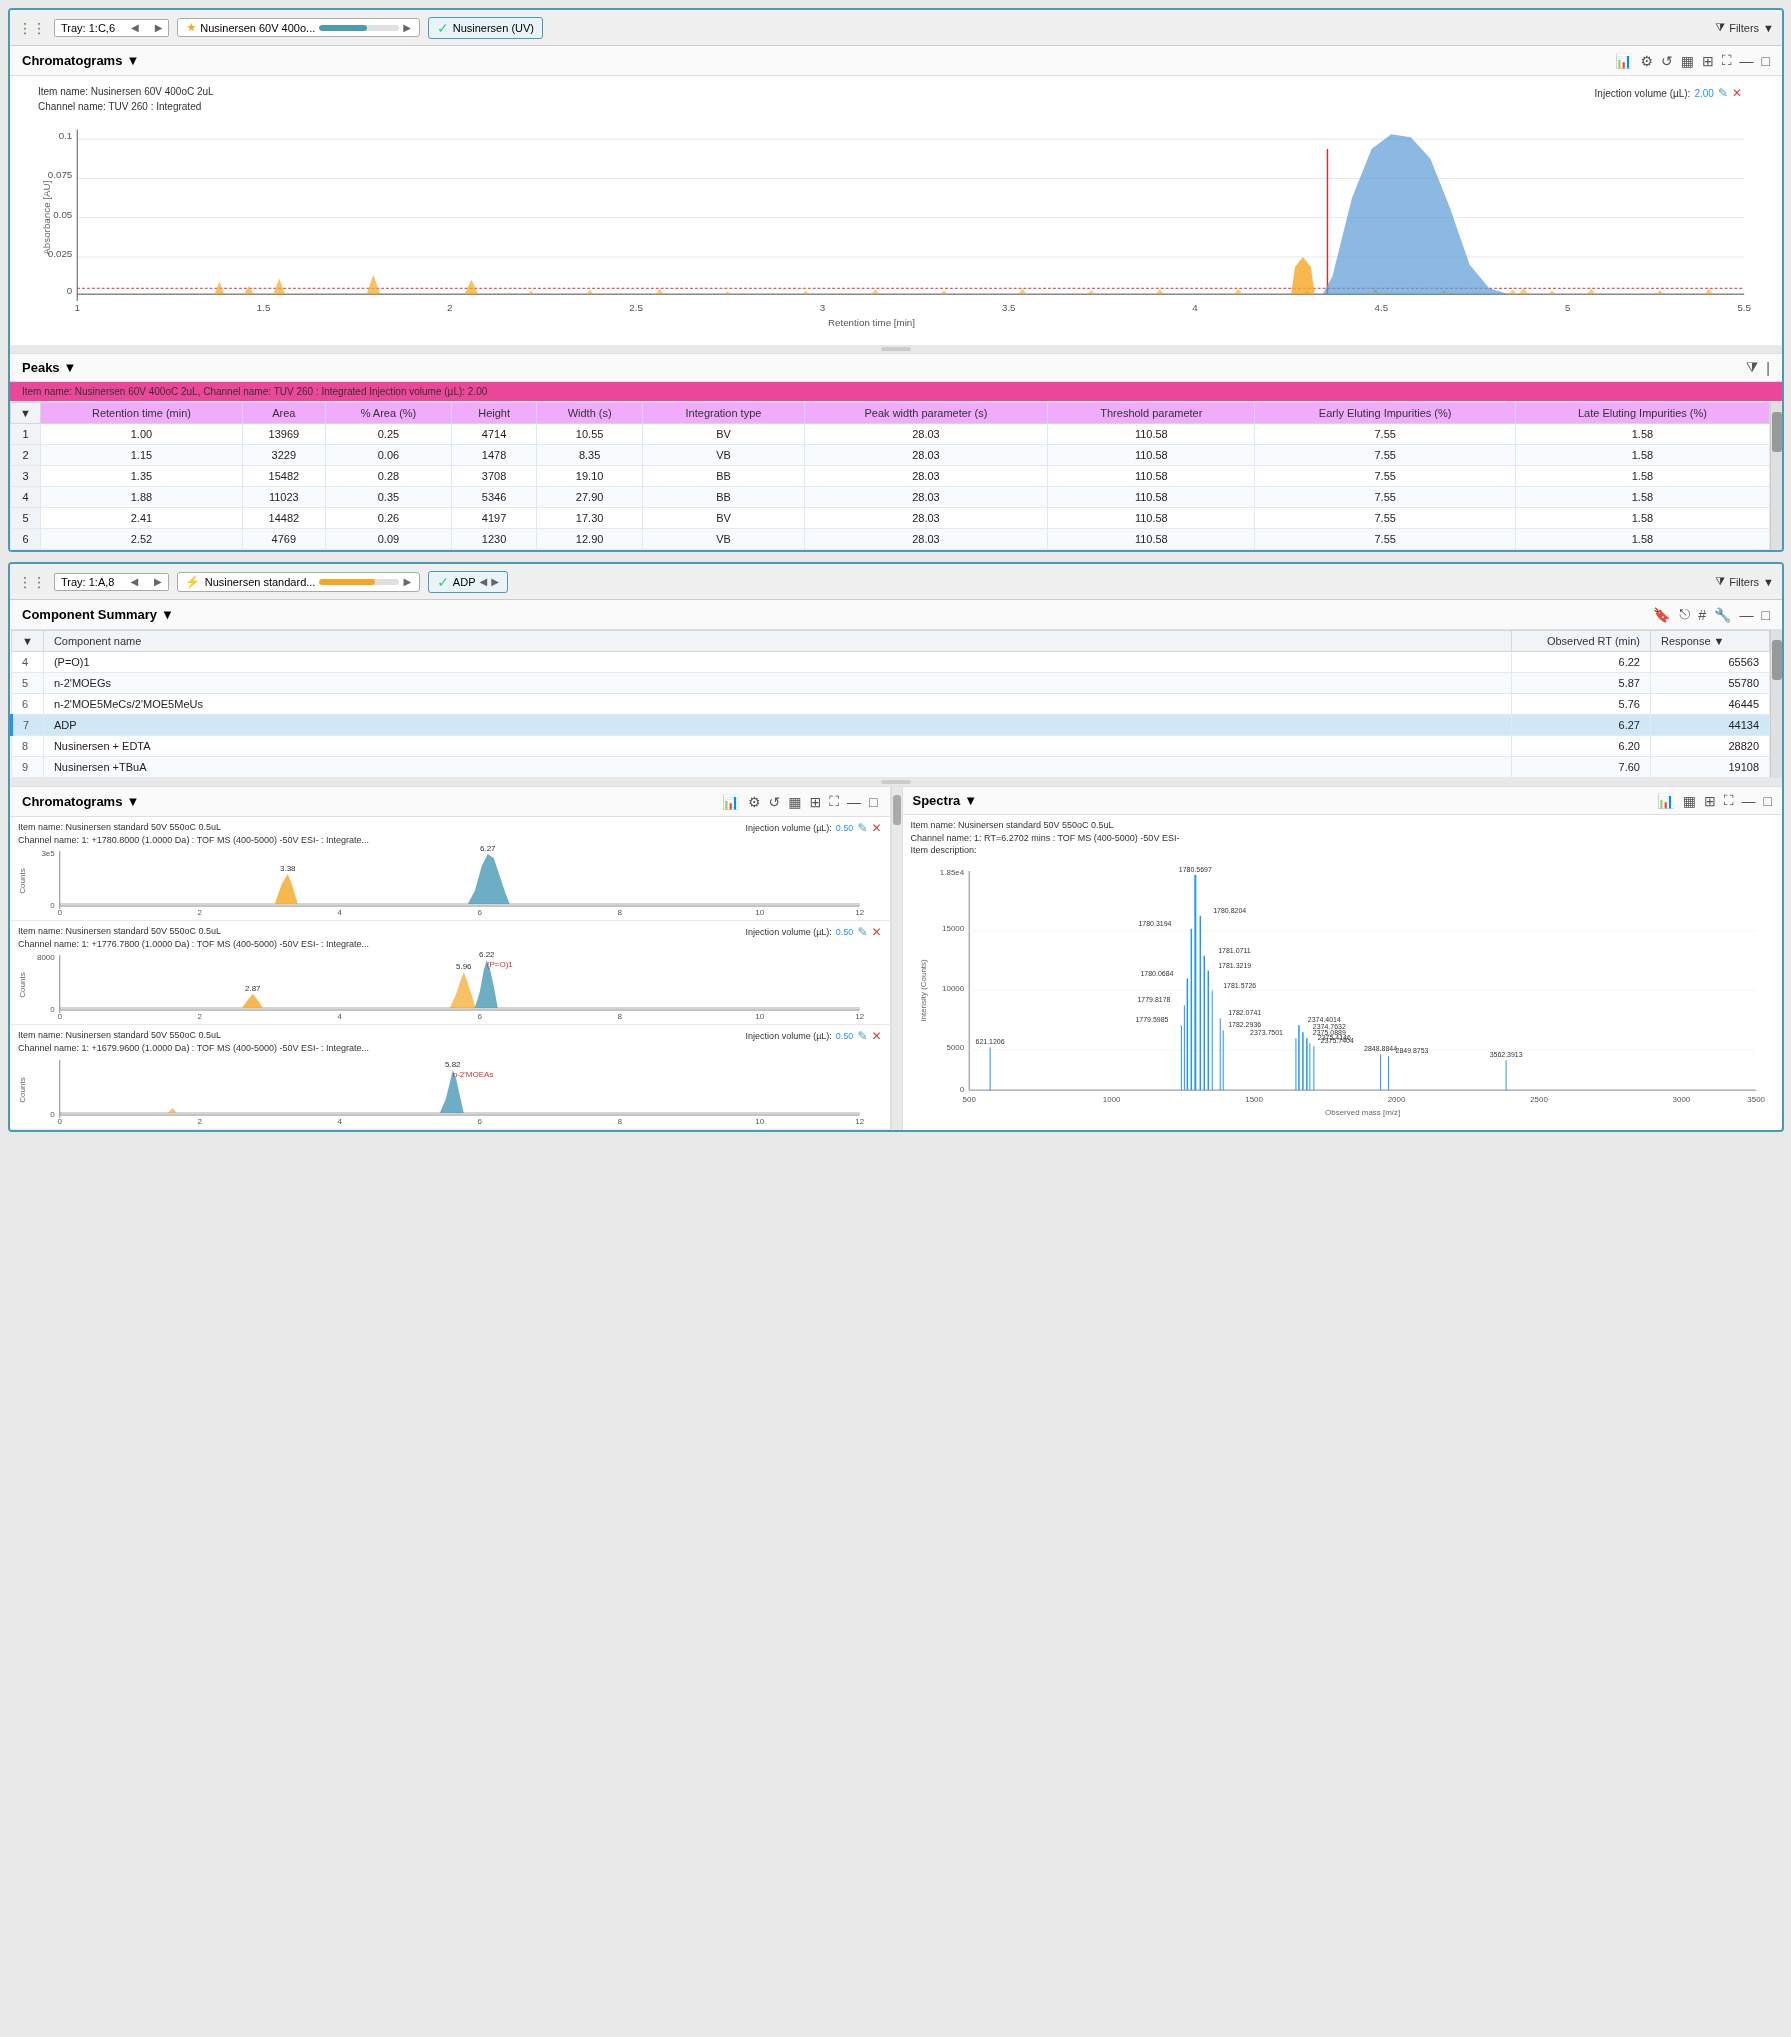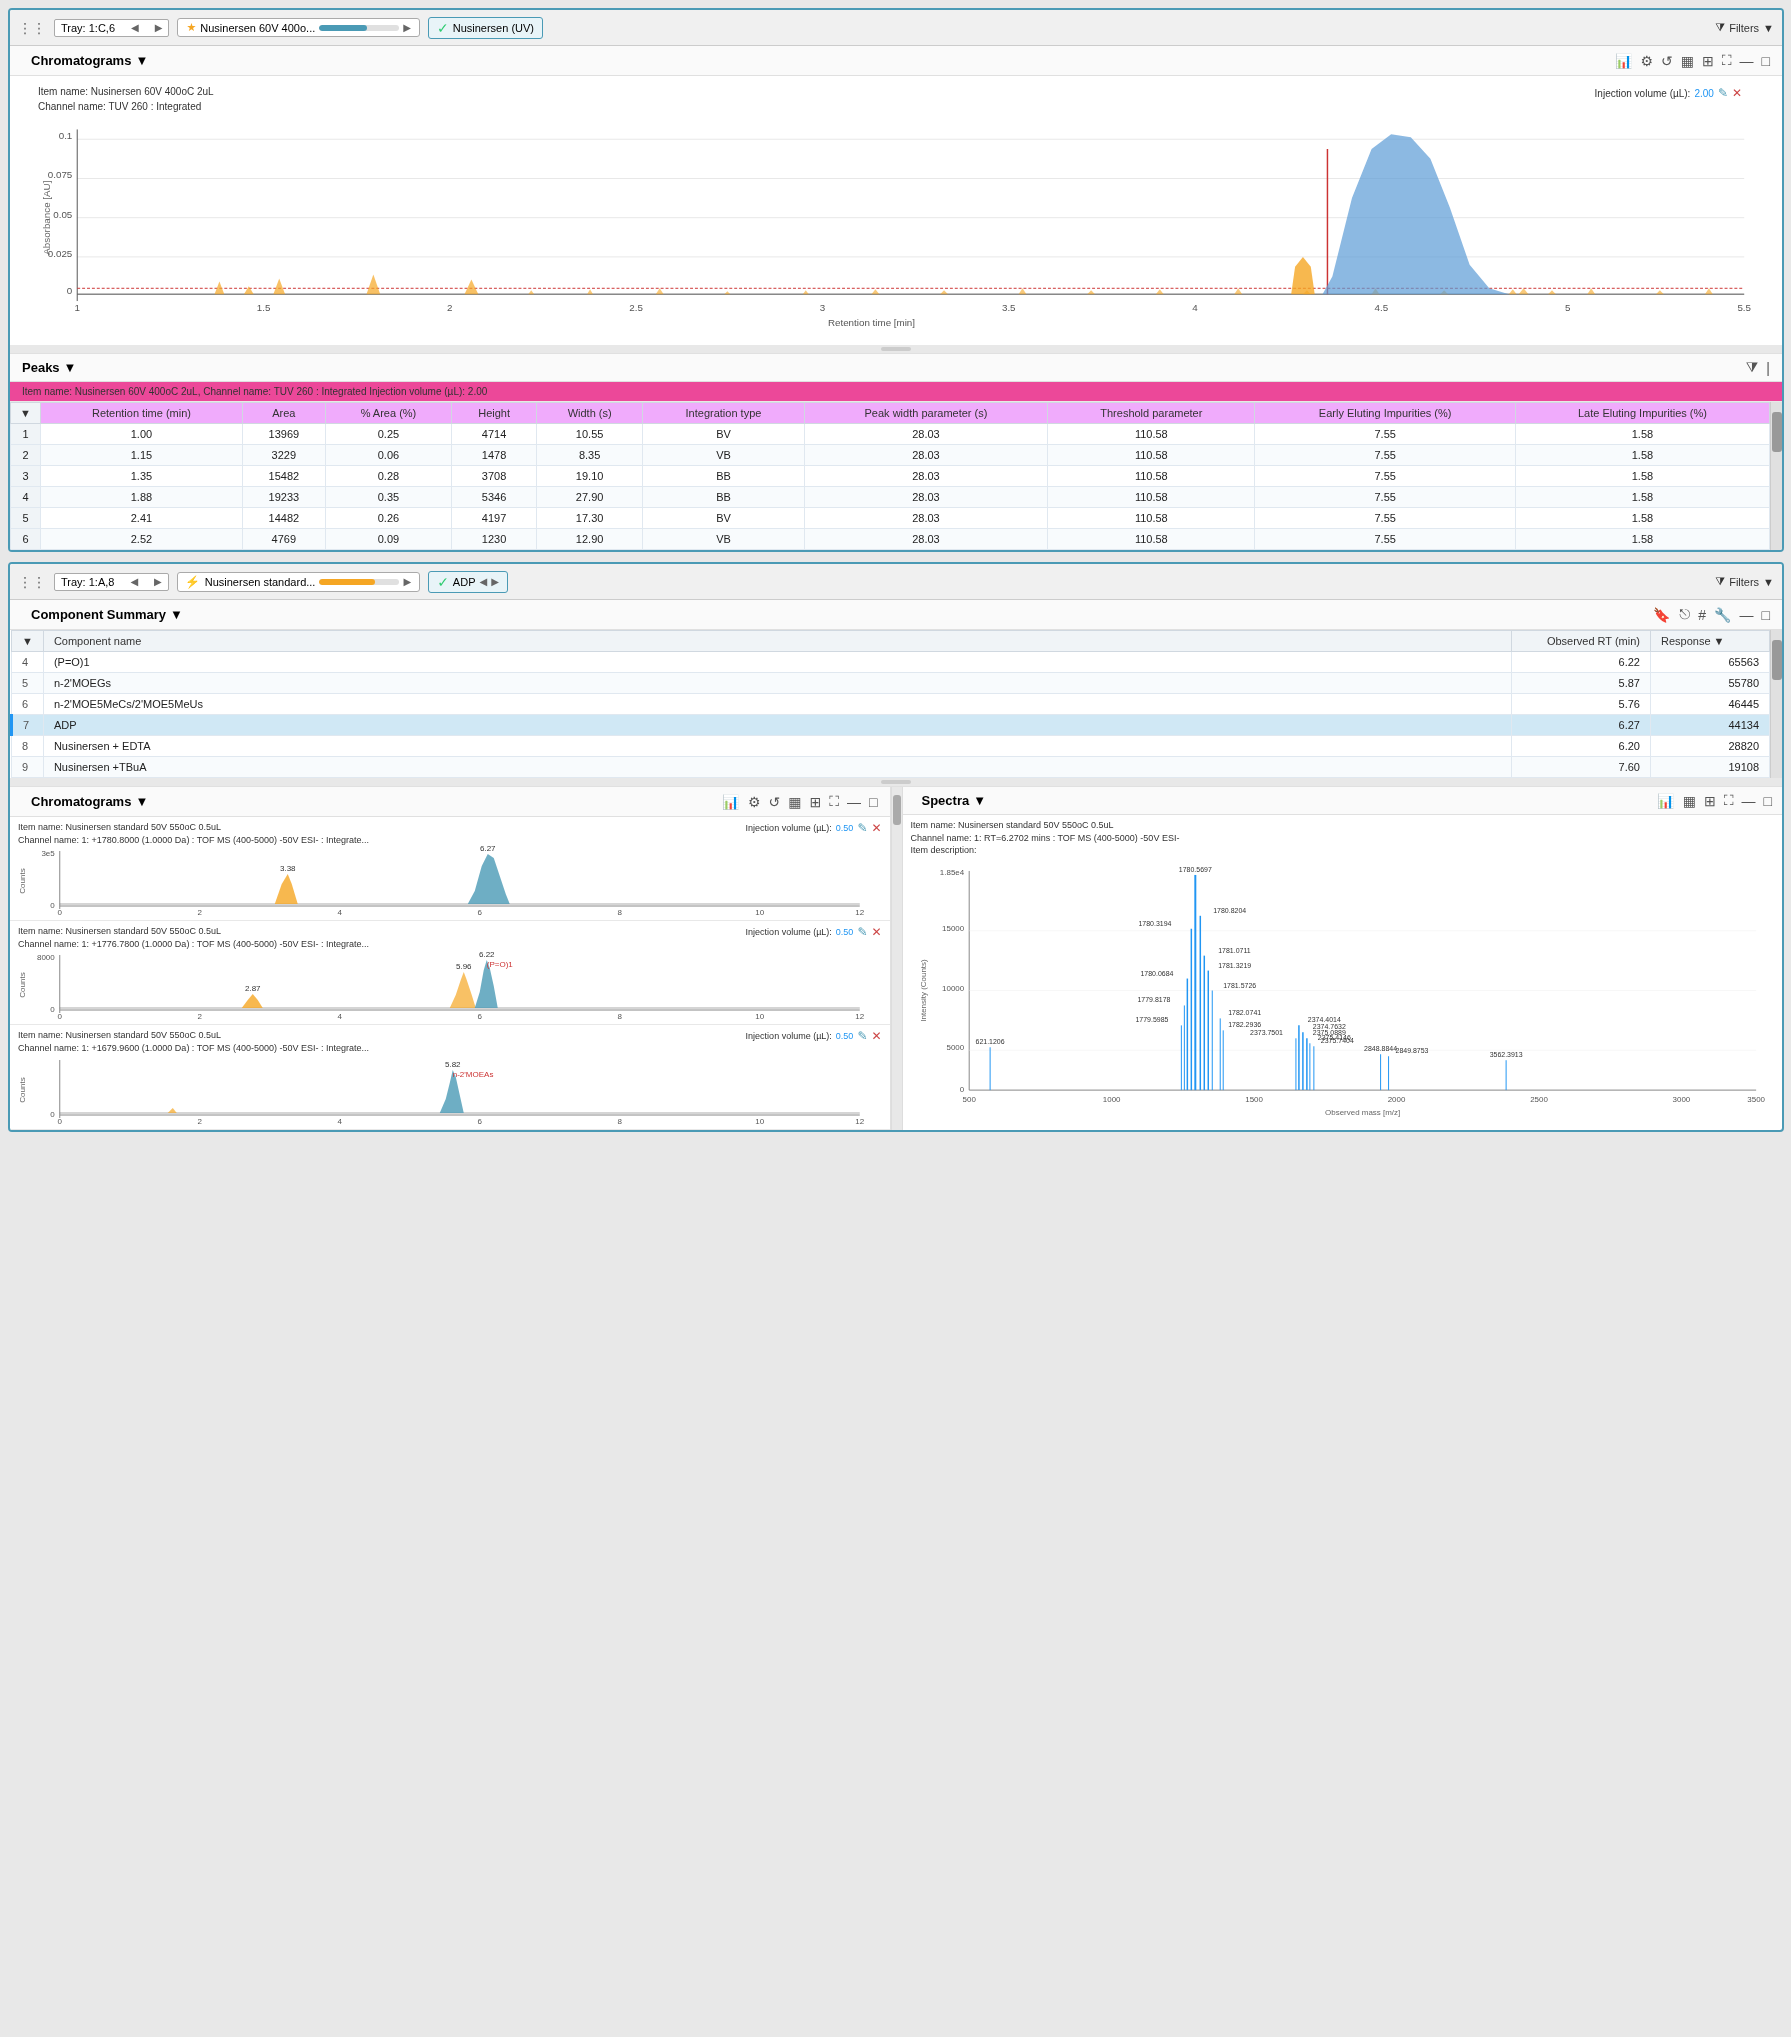--- a/index.html
+++ b/index.html
@@ -82,21 +82,20 @@
       padding: 6px 12px;
       border-bottom: 1px solid #e0e0e0;
       background: #fafafa;
     }
     .section-title {
       font-size: 13px;
       font-weight: bold;
       display: flex;
       align-items: center;
       gap: 4px;
-      margin-left: 9px;
     }
     .section-tools {
       display: flex;
       align-items: center;
       gap: 8px;
     }
     .tool-icon {
       color: #555;
       cursor: pointer;
       font-size: 14px;
@@ -610,21 +609,21 @@
       <td>19.10</td>
       <td>BB</td>
       <td>28.03</td>
       <td>110.58</td>
       <td>7.55</td>
       <td>1.58</td>
     </tr>
               <tr>
       <td class="row-num-col">4</td>
       <td>1.88</td>
-      <td>19233</td>
+      <td>11023</td>
       <td>0.35</td>
       <td>5346</td>
       <td>27.90</td>
       <td>BB</td>
       <td>28.03</td>
       <td>110.58</td>
       <td>7.55</td>
       <td>1.58</td>
     </tr>
               <tr>

